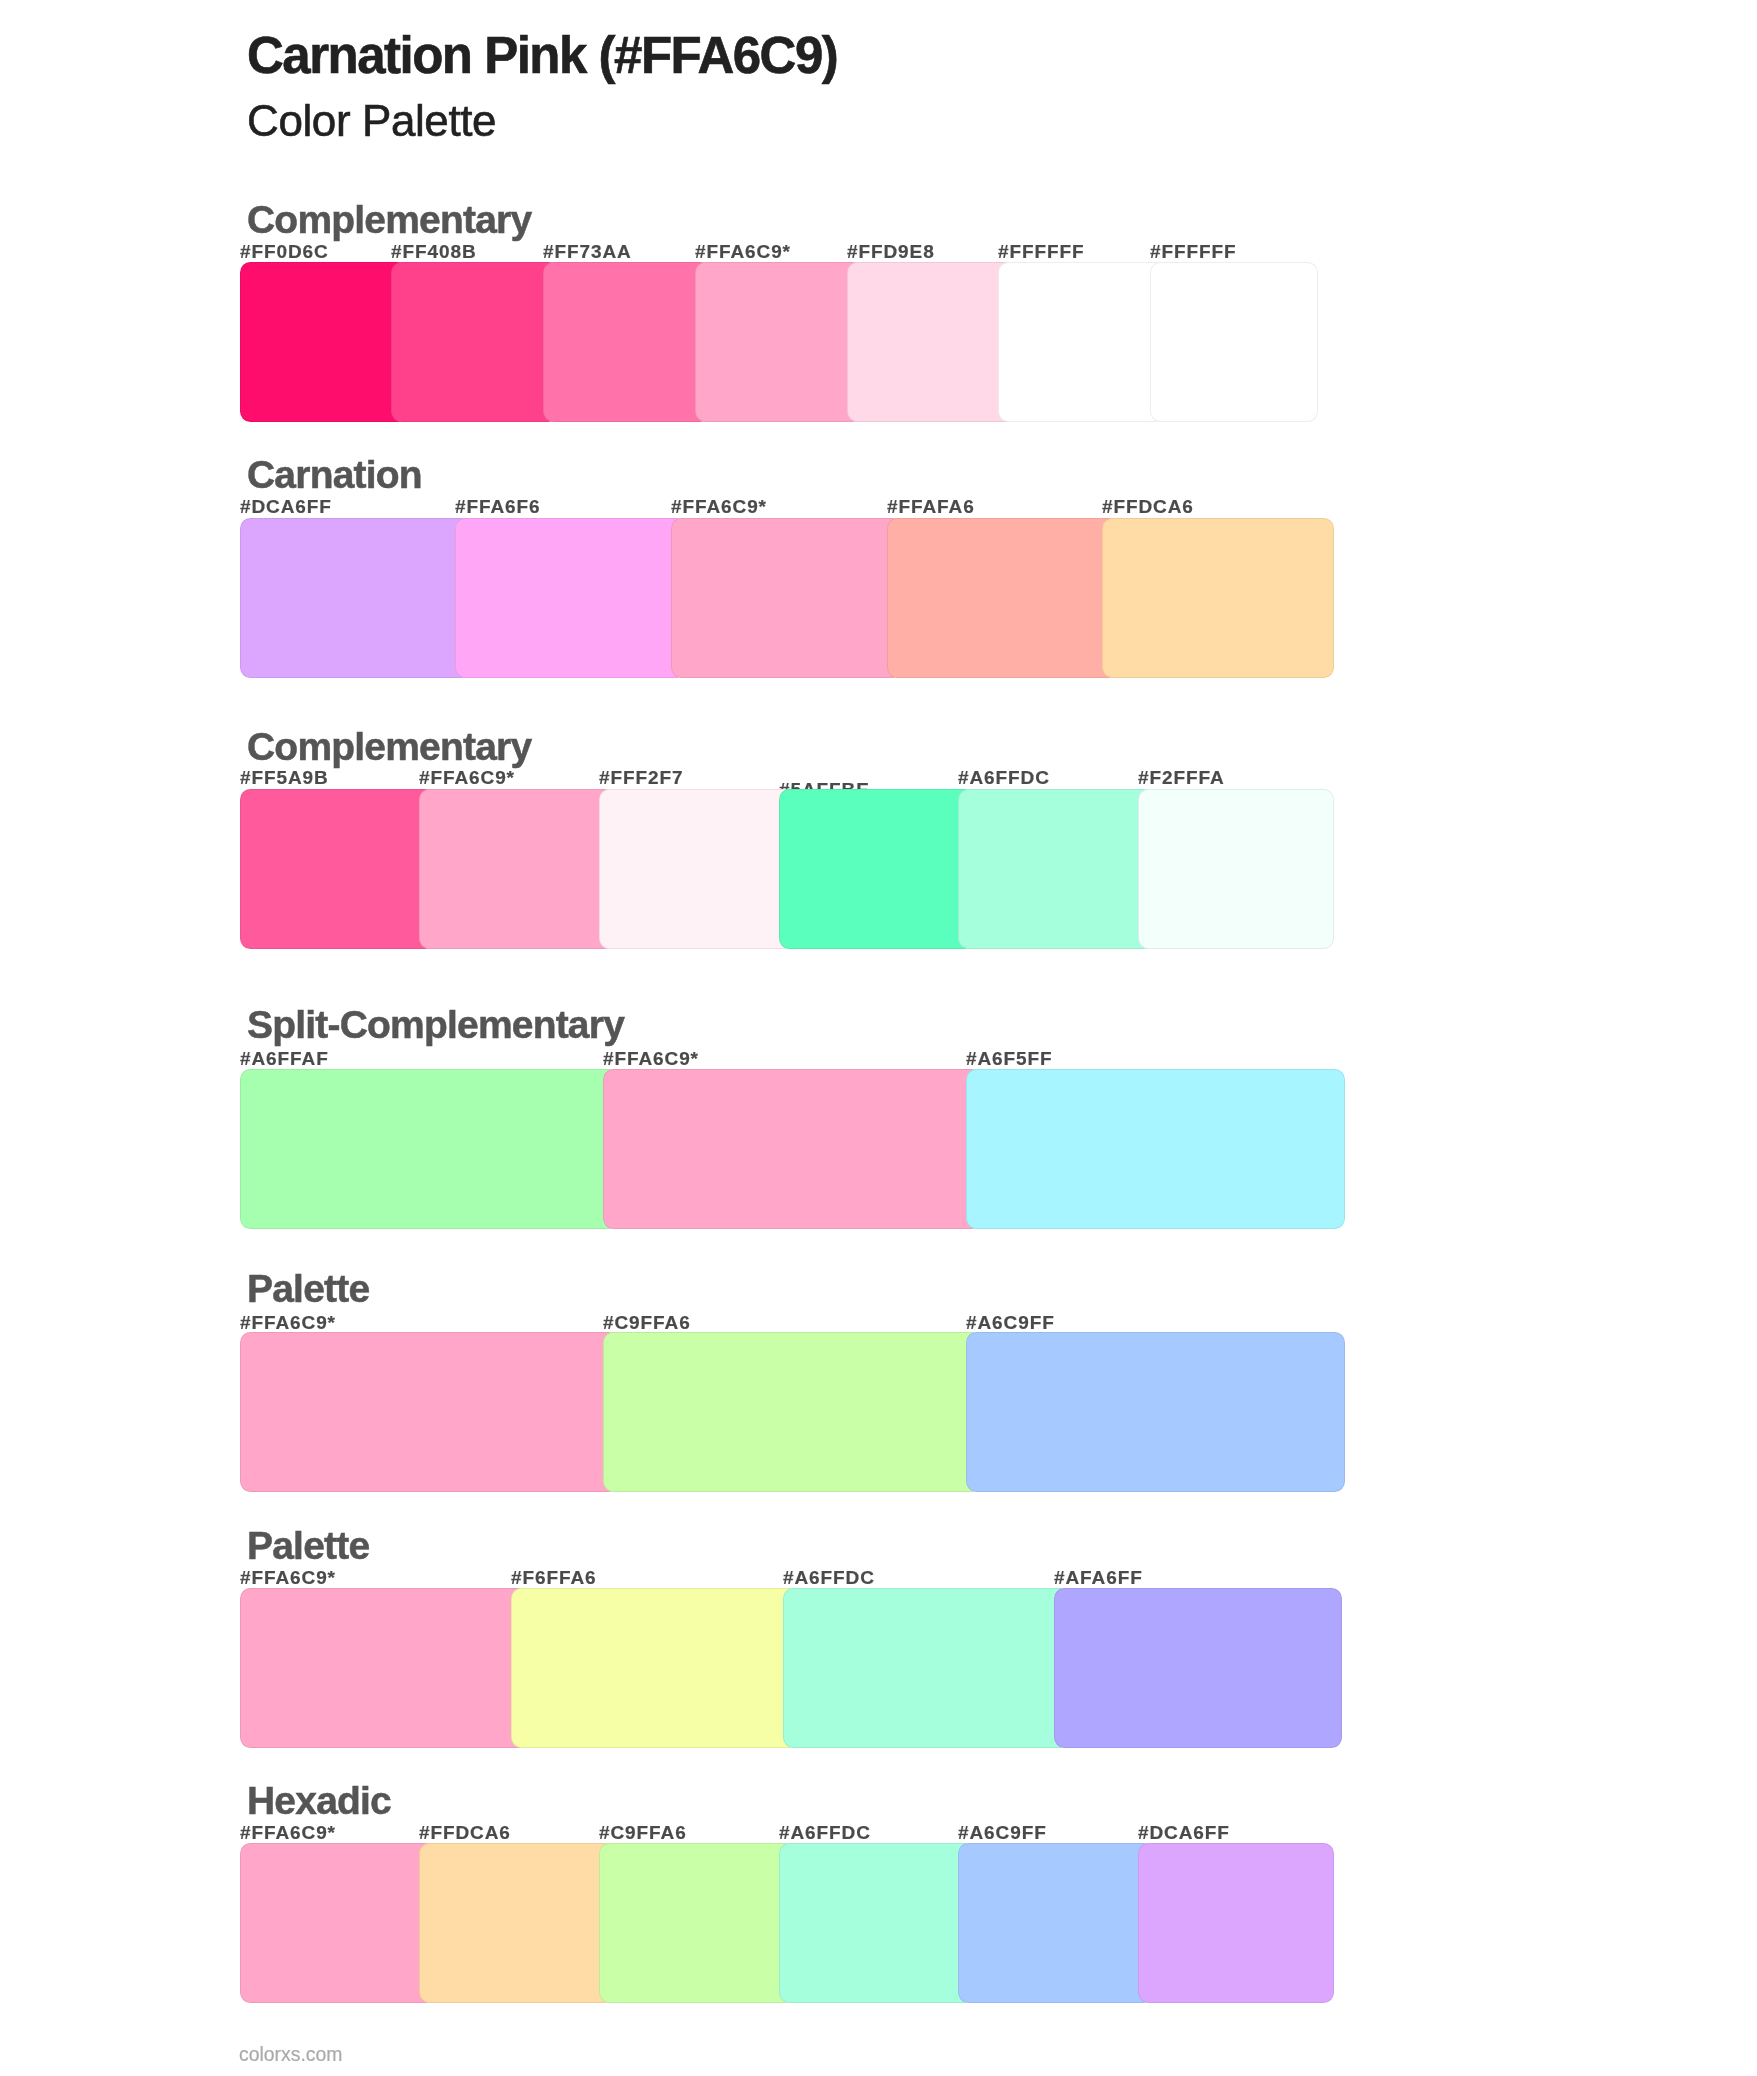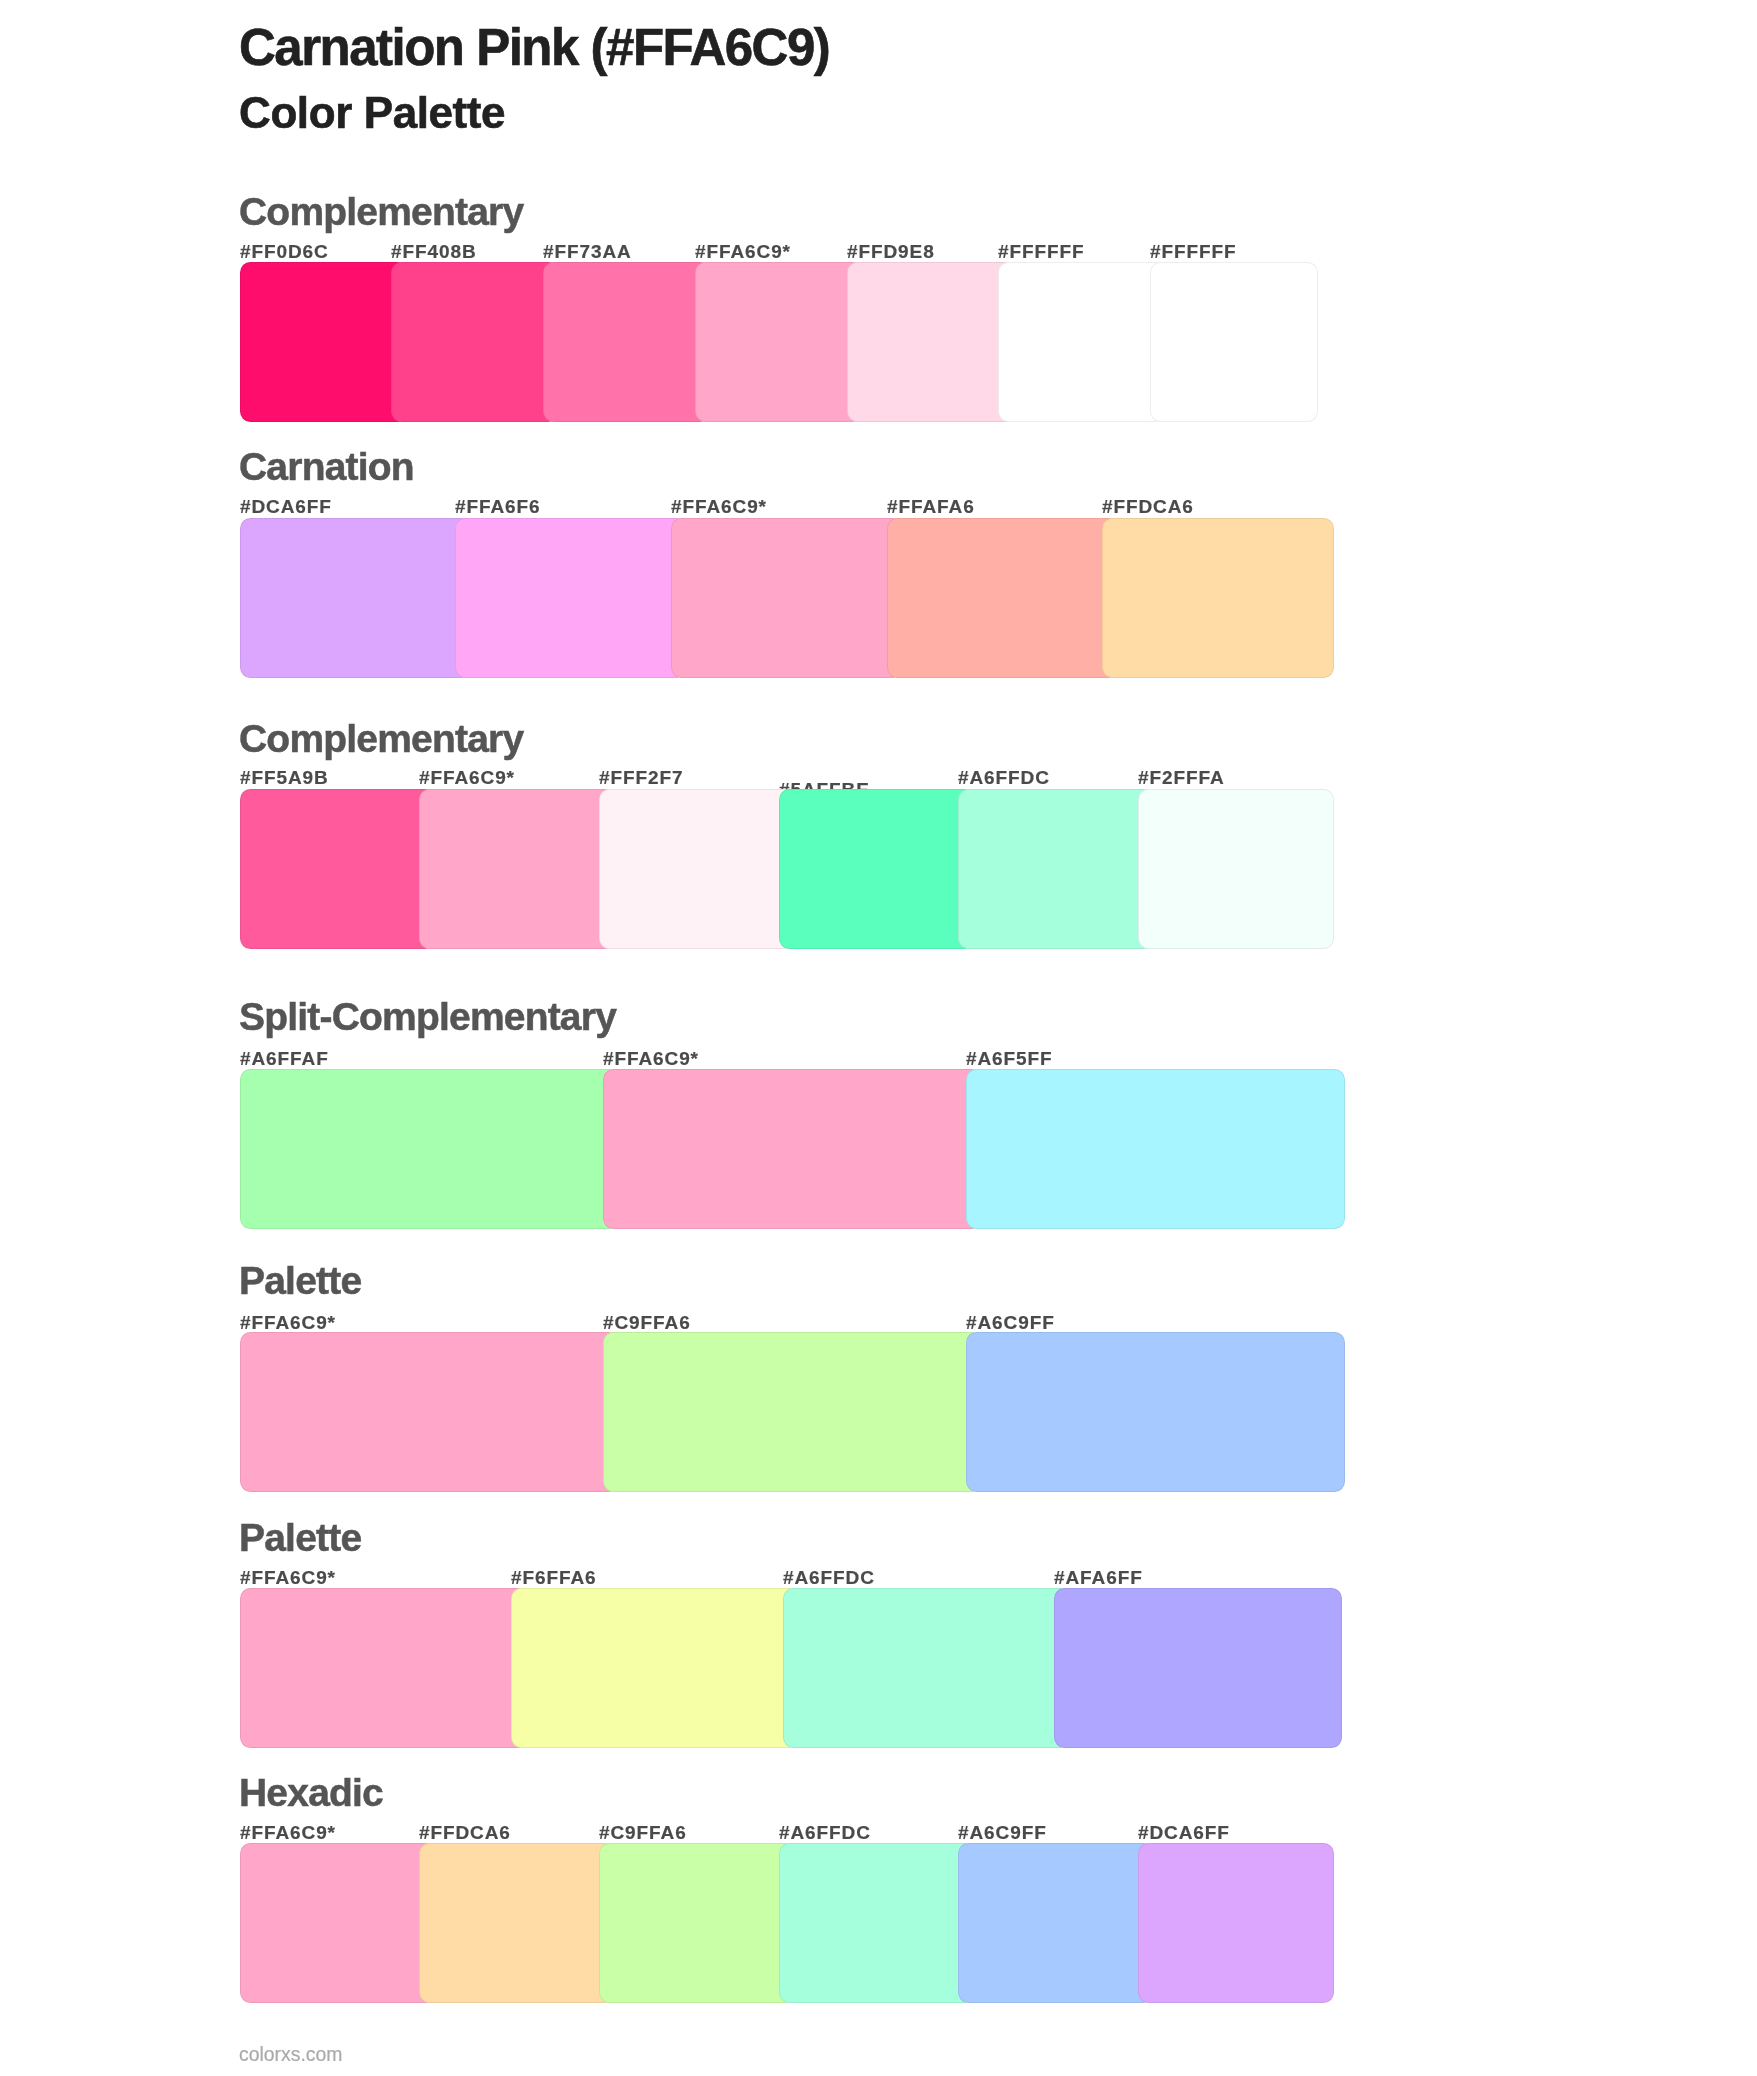--- a/index.html
+++ b/index.html
@@ -2,24 +2,24 @@
 <html style="font-size:12.8px"><head>
 <meta charset="utf-8">
 <title>Carnation Pink (#FFA6C9) Color Palette</title>
 <style>
   html,body{margin:0;padding:0;background:#ffffff;}
   body{width:1757px;height:2077px;overflow:hidden;
        font-family:"Liberation Sans","DejaVu Sans",sans-serif;
        -webkit-font-smoothing:antialiased;}
   .title,.subtitle,.sec-title,.sw-label,.footer{transform:translateZ(0);}
   .page{position:relative;width:1757px;height:2077px;}
-  h1,h2{margin:0;padding:0;font-weight:bold;}
+  h1,h2{margin:8px;padding:0;font-weight:bold;}
   .palette-section{position:static;}
   .title{position:absolute;left:239px;top:22.4px;font-size:51px;letter-spacing:-1.5px;line-height:1;font-weight:bold;color:#212121;-webkit-text-stroke:0.6px #212121;}
-  .subtitle{position:absolute;left:239px;top:91px;font-size:44px;letter-spacing:-0.4px;line-height:1;font-weight:bold;color:#212121;-webkit-text-stroke:0.6px #212121;}
+  .subtitle{position:absolute;left:239px;top:91px;font-size:44px;letter-spacing:-0.4px;line-height:1;font-weight:normal;color:#212121;-webkit-text-stroke:0.6px #212121;}
   .sec-title{position:absolute;left:239px;font-size:39px;letter-spacing:-0.8px;line-height:1;font-weight:bold;color:#555555;-webkit-text-stroke:0.5px #555555;}
   .sw-label{position:absolute;font-size:19px;letter-spacing:0.9px;line-height:1;font-weight:bold;color:#4a4a4a;white-space:nowrap;-webkit-text-stroke:0.2px #4a4a4a;}
   .sw{position:absolute;border-radius:10.4px;box-sizing:border-box;border:0.8px solid rgba(0,0,0,0.07);}
   .footer{position:absolute;left:239px;top:2045px;font-size:19.4px;line-height:1;font-weight:normal;color:#aaaaaa;-webkit-text-stroke:0.2px #aaaaaa;}
 </style>
 </head>
 <body>
 
 <div class="page">
 

